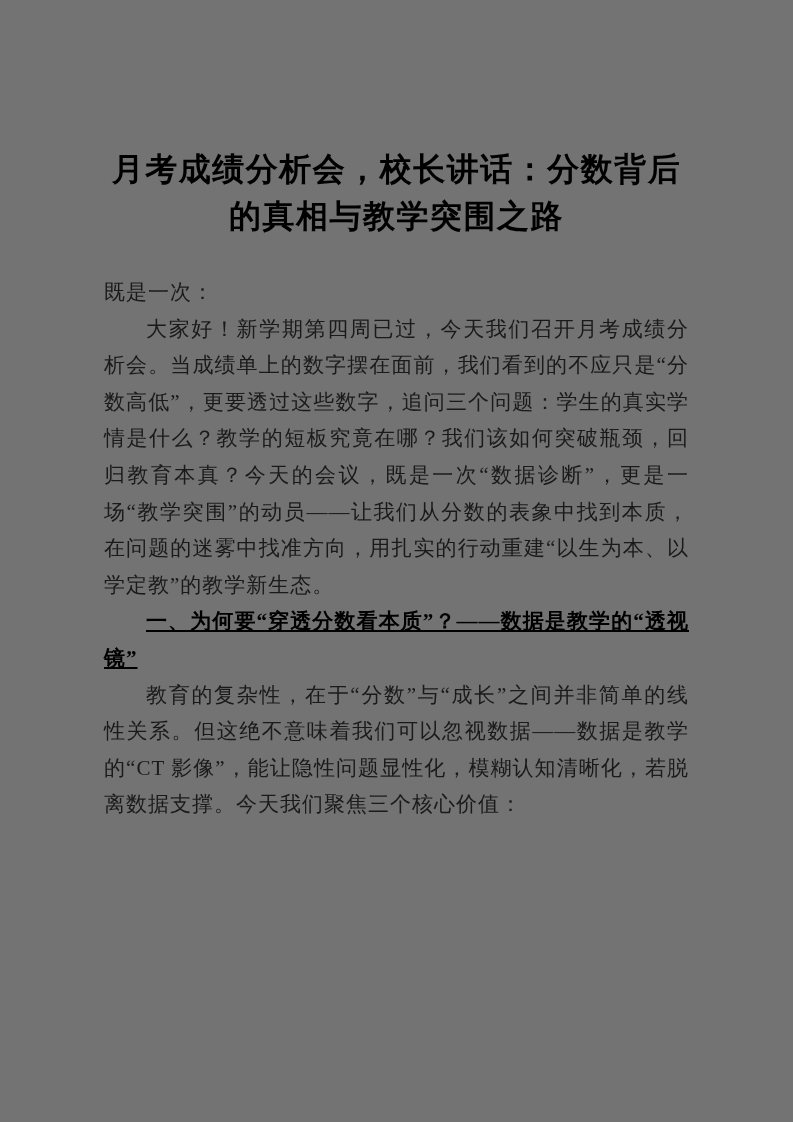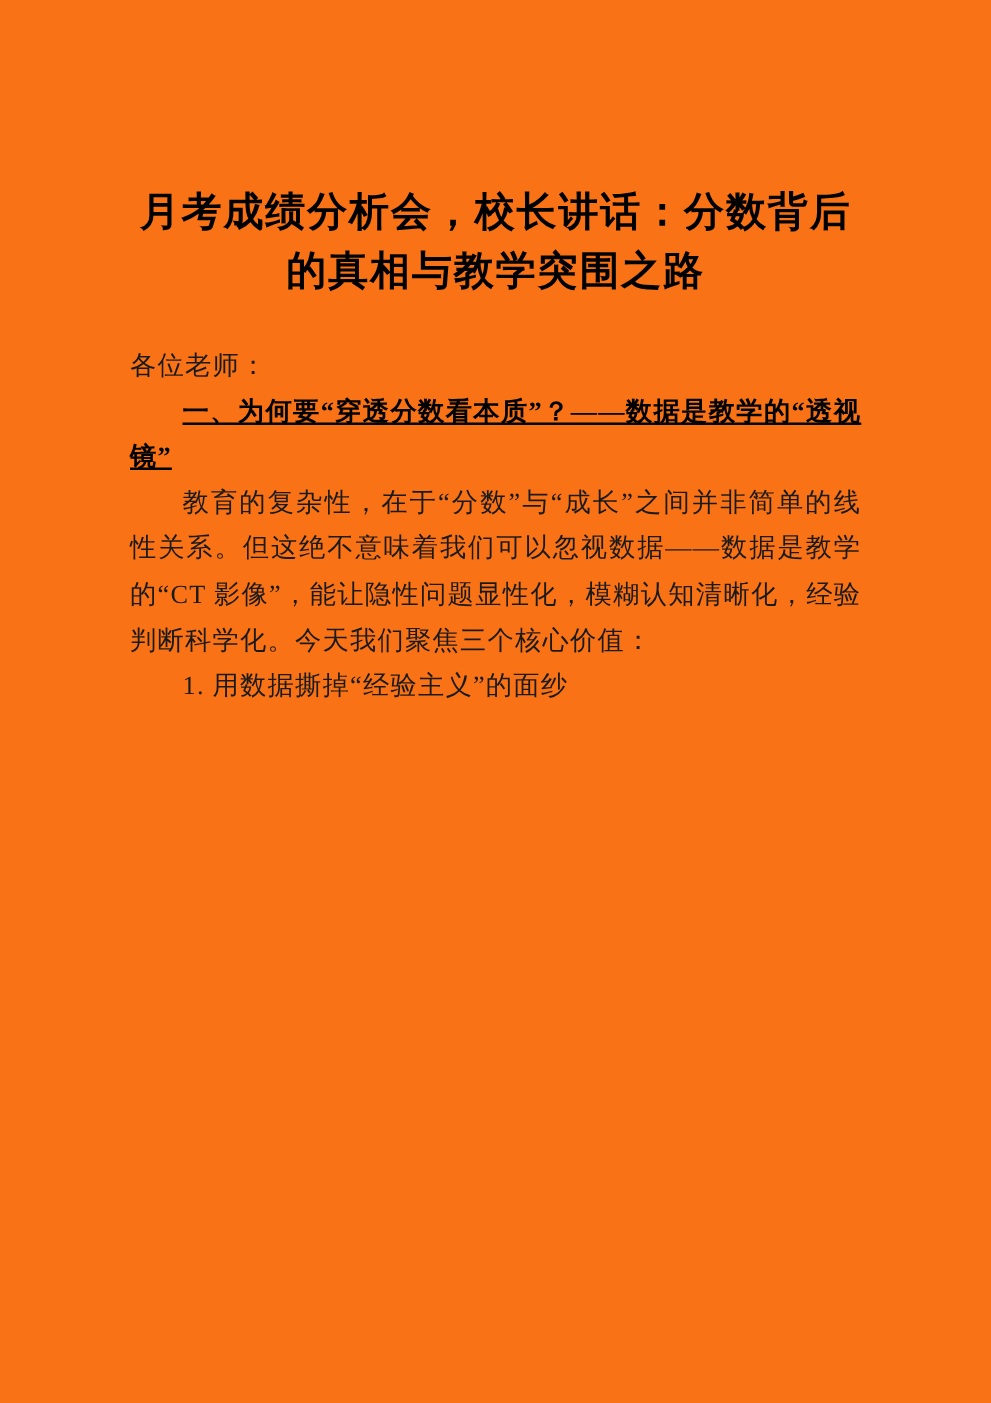--- a/index.html
+++ b/index.html
@@ -4,21 +4,21 @@
 <style>
   html, body {
     margin: 0;
     padding: 0;
     background: #ffffff;
   }
   .page {
     position: relative;
     width: 793px;
     height: 1122px;
-    background: #f97316;
+    background: #737373;
     overflow: hidden;
     font-family: "Liberation Serif", "DejaVu Serif", serif;
     color: #000000;
   }
   .doc {
     position: absolute;
     left: 104px;
     top: 146px;
     width: 585px;
   }
@@ -49,23 +49,23 @@
     text-decoration: underline;
   }
 </style>
 </head>
 <body>
 
 <div class="page">
   <div class="doc">
     <h1 class="doc-title">月考成绩分析会，校长讲话：分数背后的真相与教学突围之路</h1>
 
-    <p class="para">各位老师：</p>
+    <p class="para">既是一次：</p>
 
+    <p class="para indent">大家好！新学期第四周已过，今天我们召开月考成绩分析会。当成绩单上的数字摆在面前，我们看到的不应只是“分数高低”，更要透过这些数字，追问三个问题：学生的真实学情是什么？教学的短板究竟在哪？我们该如何突破瓶颈，回归教育本真？今天的会议，既是一次“数据诊断”，更是一场“教学突围”的动员——让我们从分数的表象中找到本质，在问题的迷雾中找准方向，用扎实的行动重建“以生为本、以学定教”的教学新生态。</p>
 
     <p class="para indent bold">一、为何要“穿透分数看本质”？——数据是教学的“透视镜”</p>
 
-    <p class="para indent">教育的复杂性，在于“分数”与“成长”之间并非简单的线性关系。但这绝不意味着我们可以忽视数据——数据是教学的“CT 影像”，能让隐性问题显性化，模糊认知清晰化，经验判断科学化。今天我们聚焦三个核心价值：</p>
+    <p class="para indent">教育的复杂性，在于“分数”与“成长”之间并非简单的线性关系。但这绝不意味着我们可以忽视数据——数据是教学的“CT 影像”，能让隐性问题显性化，模糊认知清晰化，若脱离数据支撑。今天我们聚焦三个核心价值：</p>
 
-    <p class="para indent">1. 用数据撕掉“经验主义”的面纱</p>
 
   </div>
 </div>
 
 </body></html>

